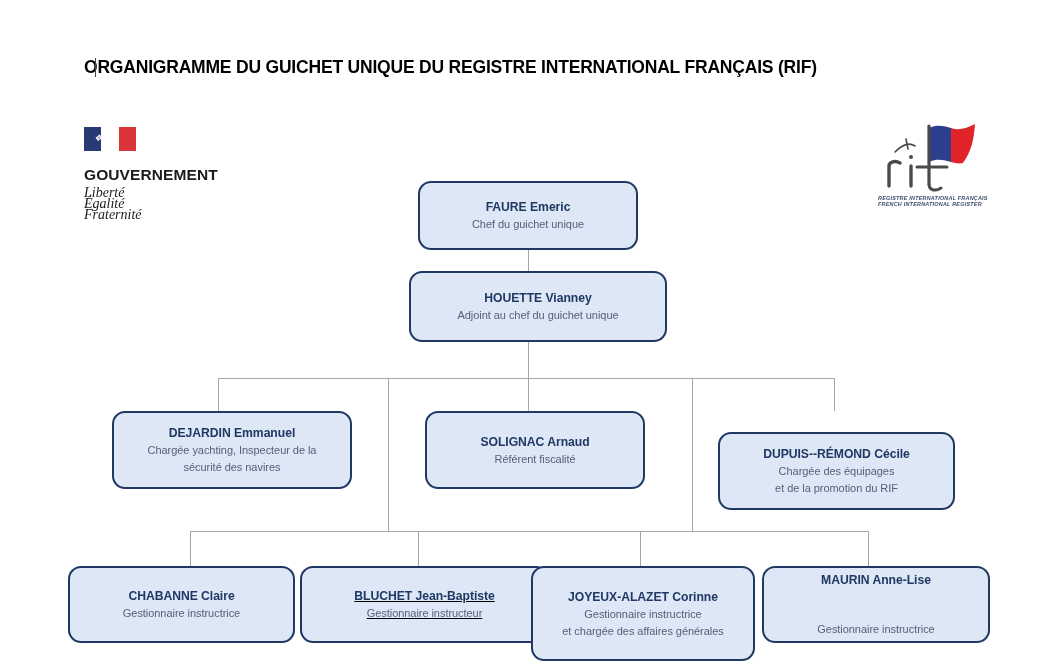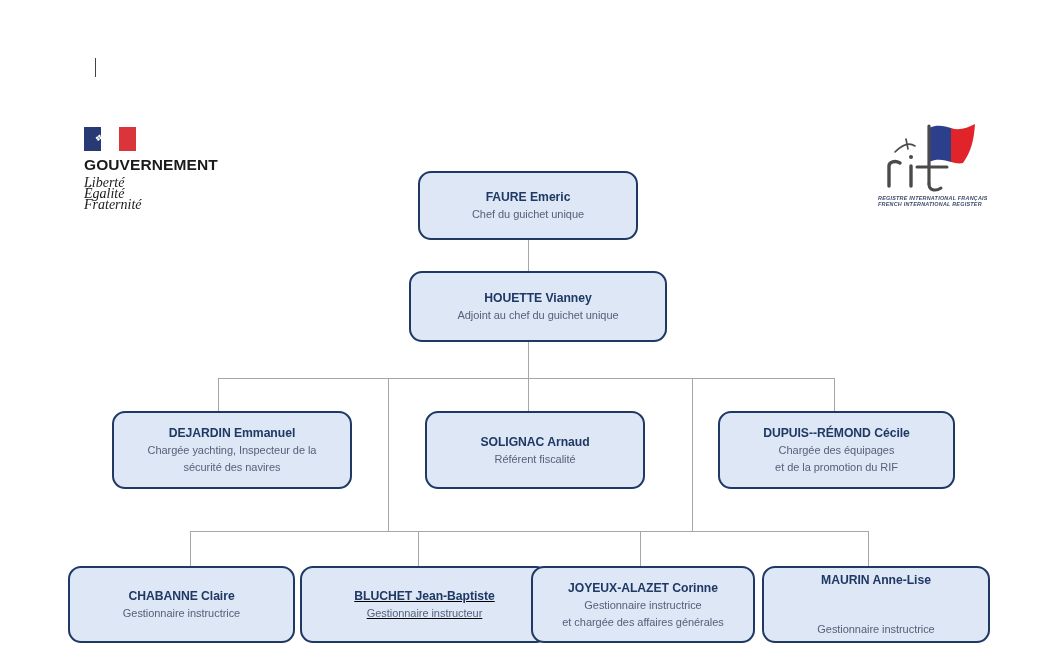--- a/index.html
+++ b/index.html
@@ -66,21 +66,21 @@
   .gouv-flag .marianne {
     position: absolute;
     left: 10px;
     top: 7px;
     font-size: 9px;
     color: #ffffff;
     line-height: 9px;
     font-style: italic;
   }
   .gouv-name {
-    margin-top: 5px;
+    margin-top: 15px;
     font-size: 15.5px;
     font-weight: bold;
     letter-spacing: 0.1px;
     color: #1a1a1a;
   }
   .gouv-motto {
     margin-top: 3px;
     font-family: "Liberation Serif", serif;
     font-style: italic;
     font-size: 14px;
@@ -146,20 +146,21 @@
     line-height: 16px;
     letter-spacing: -0.05px;
     margin-top: 1px;
   }
 </style>
 </head>
 <body>
 
 <div class="page">
 
+  <div class="chart-title">ORGANIGRAMME DU GUICHET UNIQUE DU REGISTRE INTERNATIONAL FRANÇAIS (RIF)</div>
   <div class="title-caret"></div>
 
   <div class="gouv-logo">
     <div class="gouv-flag">
       <div class="band blue"></div>
       <div class="band white"></div>
       <div class="band red"></div>
       <div class="marianne">❖</div>
     </div>
     <div class="gouv-name">GOUVERNEMENT</div>
@@ -208,58 +209,58 @@
   <div class="line vline" style="left:388px; top:378px; height:153px;"></div>
   <div class="line vline" style="left:692px; top:378px; height:153px;"></div>
 
   <div class="line hline" style="left:190px; top:531px; width:678px;"></div>
 
   <div class="line vline" style="left:190px; top:531px; height:35px;"></div>
   <div class="line vline" style="left:418px; top:531px; height:35px;"></div>
   <div class="line vline" style="left:640px; top:531px; height:35px;"></div>
   <div class="line vline" style="left:868px; top:531px; height:35px;"></div>
 
-  <div class="node" style="left:418px; top:171px; width:220px; height:69px;">
+  <div class="node" style="left:418px; top:181px; width:220px; height:69px;">
     <div class="name">FAURE Emeric</div>
     <div class="role">Chef du guichet unique</div>
   </div>
 
   <div class="node" style="left:409px; top:271px; width:258px; height:71px;">
     <div class="name">HOUETTE Vianney</div>
     <div class="role">Adjoint au chef du guichet unique</div>
   </div>
 
   <div class="node" style="left:112px; top:411px; width:240px; height:78px;">
     <div class="name">DEJARDIN Emmanuel</div>
     <div class="role">Chargée yachting, Inspecteur de la</div>
     <div class="role">sécurité des navires</div>
   </div>
 
   <div class="node" style="left:425px; top:411px; width:220px; height:78px;">
     <div class="name">SOLIGNAC Arnaud</div>
     <div class="role">Référent fiscalité</div>
   </div>
 
-  <div class="node" style="left:718px; top:411px; width:237px; height:78px;text-align:right;">
+  <div class="node" style="left:718px; top:432px; width:237px; height:78px;text-align:right;">
     <div class="name">DUPUIS--RÉMOND Cécile</div>
     <div class="role">Chargée des équipages</div>
     <div class="role">et de la promotion du RIF</div>
   </div>
 
   <div class="node" style="left:68px; top:566px; width:227px; height:77px;">
     <div class="name">CHABANNE Claire</div>
     <div class="role">Gestionnaire instructrice</div>
   </div>
 
   <div class="node" style="left:300px; top:566px; width:249px; height:77px;text-decoration:underline;">
     <div class="name">BLUCHET Jean-Baptiste</div>
     <div class="role">Gestionnaire instructeur</div>
   </div>
 
-  <div class="node" style="left:531px; top:566px; width:224px; height:77px;">
+  <div class="node" style="left:531px; top:566px; width:224px; height:95px;">
     <div class="name">JOYEUX-ALAZET Corinne</div>
     <div class="role">Gestionnaire instructrice</div>
     <div class="role">et chargée des affaires générales</div>
   </div>
 
   <div class="node" style="left:762px; top:566px; width:228px; height:77px;justify-content:space-between;">
     <div class="name">MAURIN Anne-Lise</div>
     <div class="role">Gestionnaire instructrice</div>
   </div>
 

